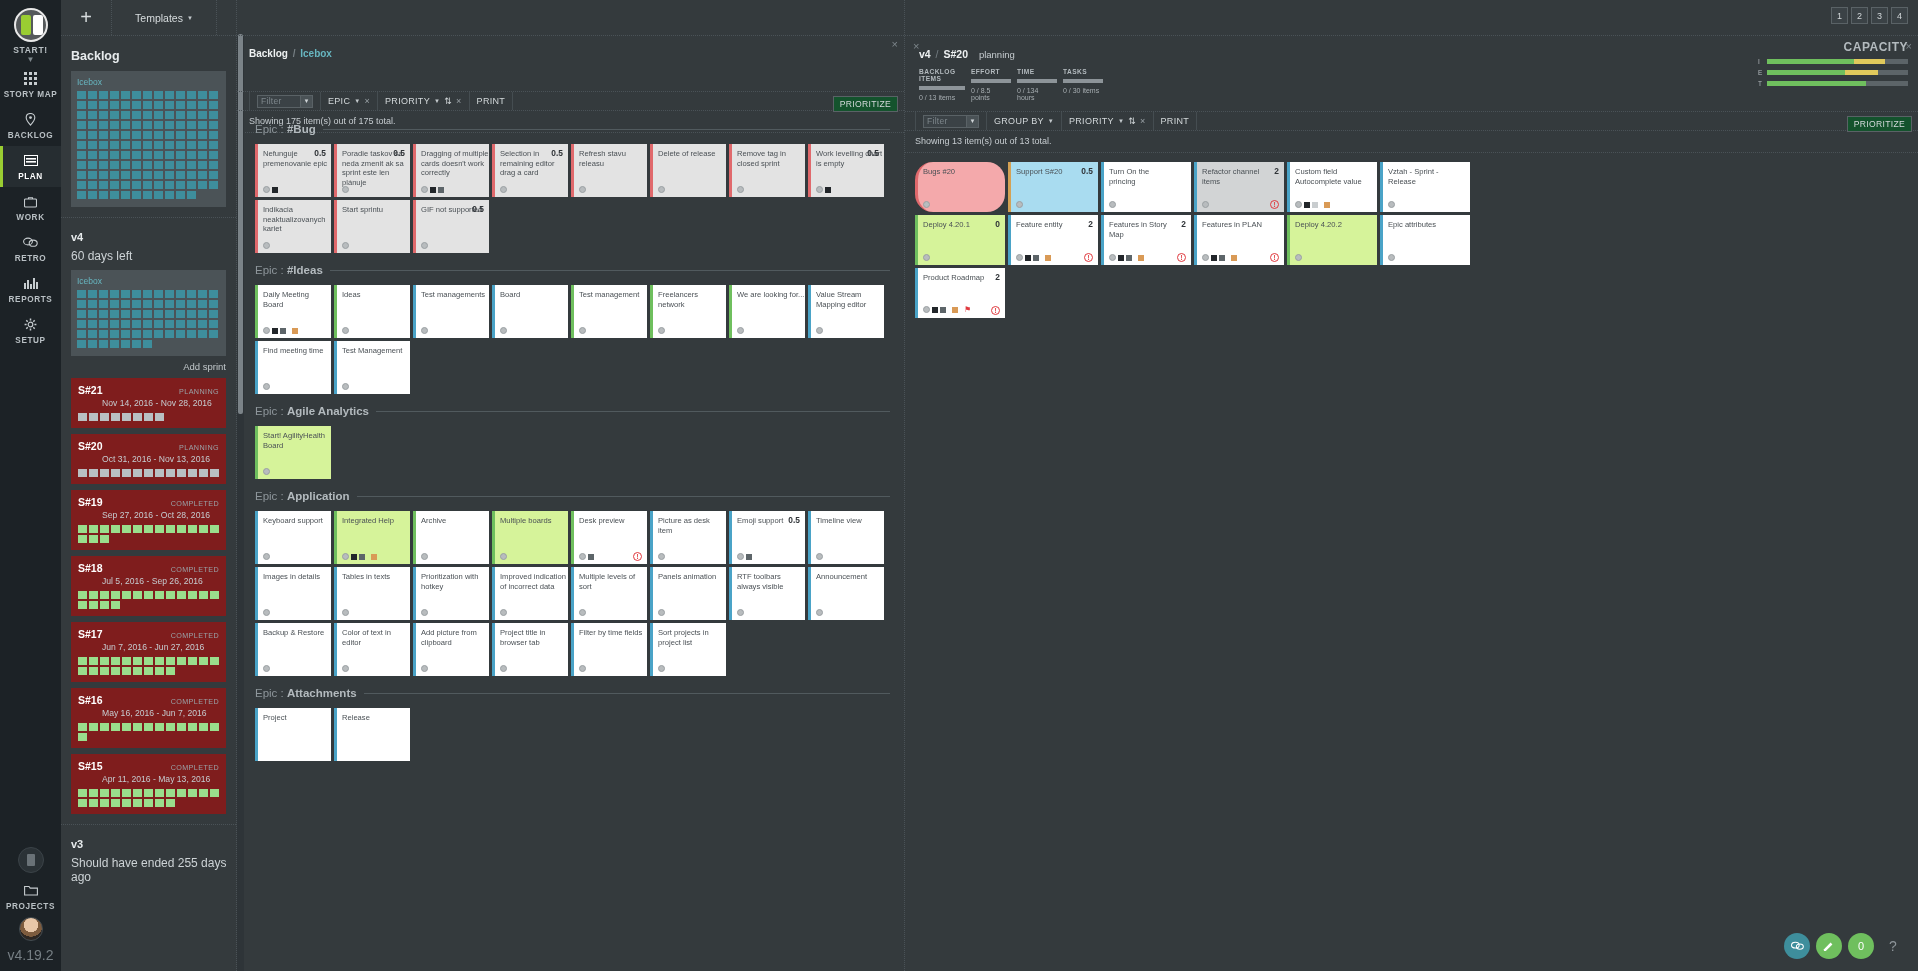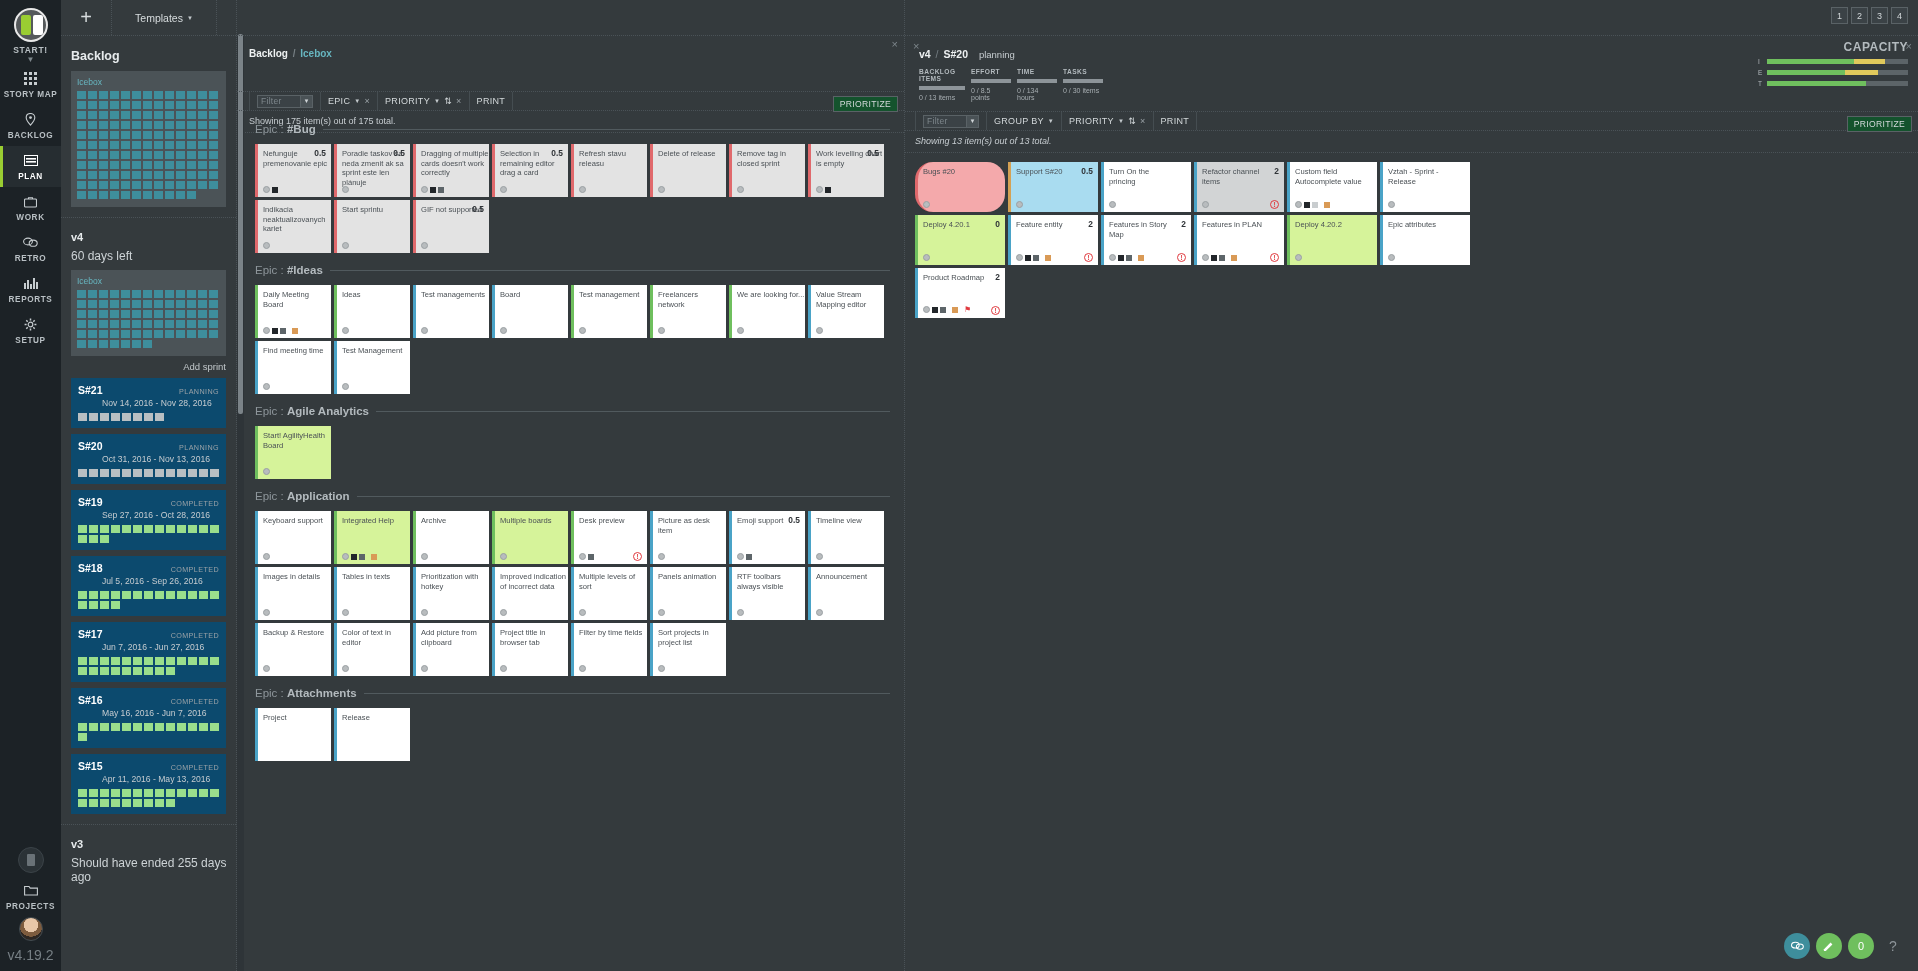--- a/index.html
+++ b/index.html
@@ -71,21 +71,21 @@
   .chips { display: flex; flex-wrap: wrap; gap: 2px; }
   .chip { width: 9px; height: 8px; background: #3e8e9c; }
   .chip.grey { background: #b9bfc2; }
   .chip.green { background: #9ade8c; }
   .sb-divider { border-top: 1px dotted #4a5257; margin: 10px 0 0; }
   .rel-head { padding: 9px 0 2px 10px; }
   .rel-name { font-size: 11px; font-weight: bold; color: #e7ebed; }
   .rel-sub { font-size: 12px; color: #cdd3d6; padding: 2px 0 7px 10px; }
   .addsprint { text-align: right; font-size: 9.5px; color: #c2c8cb; padding: 5px 10px 6px 0; cursor: pointer;}
   .sprint {
-    margin: 0 10px 6px; background: #0c4a6e; padding: 6px 7px 7px;
+    margin: 0 10px 6px; background: #7f1d1d; padding: 6px 7px 7px;
   }
   .sprint-top { display: flex; justify-content: space-between; align-items: baseline; }
   .sp-name { font-size: 10.5px; font-weight: bold; color: #ffffff; }
   .sp-state { font-size: 7.2px; letter-spacing: .4px; color: #9aa2a7; }
   .sp-dates { font-size: 8.6px; color: #c6ccd0; margin: 2px 0 5px; padding-left: 24px; }
 
   
   .center {
     flex: 1 1 auto; width: 668px; height: 971px; background: #343a3d;
     position: relative; border-right: 1px dotted #4a5257;
@@ -175,21 +175,21 @@
   .metrics { display: flex; gap: 0; margin-top: 8px; }
   .metric { width: 46px; padding-right: 6px; }
   .metric.wide { width: 52px; }
   .m-lbl { font-size: 6.6px; letter-spacing: .45px; color: #b3babe; font-weight: bold; }
   .m-bar { height: 4px; background: #8d9499; margin: 4px 0 4px; }
   .m-val { font-size: 7px; color: #a7aeb2; }
   .r-toolbar {
     margin-top: 10px; height: 20px; display: flex; align-items: stretch;
     border-top: 1px dotted #4a5257; border-bottom: 1px dotted #4a5257; padding-left: 10px; position: relative;
   }
-  .r-showing { font-size: 9px; color: #c6ccd0; padding: 5px 0 6px 10px; border-bottom: 1px dotted #4a5257; font-style: italic; }
+  .r-showing { font-size: 9px; color: #c6ccd0; padding: 5px 0 6px 10px; border-bottom: 1px dotted #4a5257; }
   .capacity { position: absolute; right: 10px; top: 40px; width: 150px; }
   .cap-lbl { font-size: 12px; letter-spacing: .5px; color: #b3babe; font-weight: bold; text-align: right; }
   .cap-row { display: flex; align-items: center; gap: 3px; margin-top: 4px; }
   .cap-k { font-size: 6.5px; color: #b3babe; width: 6px; }
   .cap-track { flex: 1; height: 5px; background: #5c6468; position: relative; }
   .cap-fill { position: absolute; left: 0; top: 0; bottom: 0; background: #6fbf5e; }
   .cap-fill.y { background: #e0c95c; left: auto; }
   .r-cards { display: flex; flex-wrap: wrap; gap: 3px; padding: 9px 0 0 10px; width: 648px; }
   .r-cards .card { width: 90px; height: 50px; }
   .r-close-x { position: absolute; right: 6px; top: 40px; font-size: 11px; color: #7e878c; }

